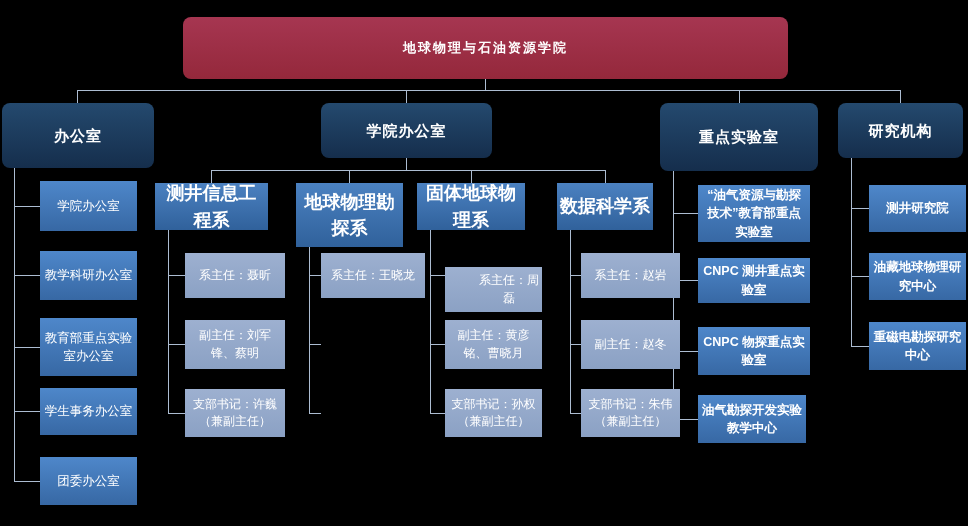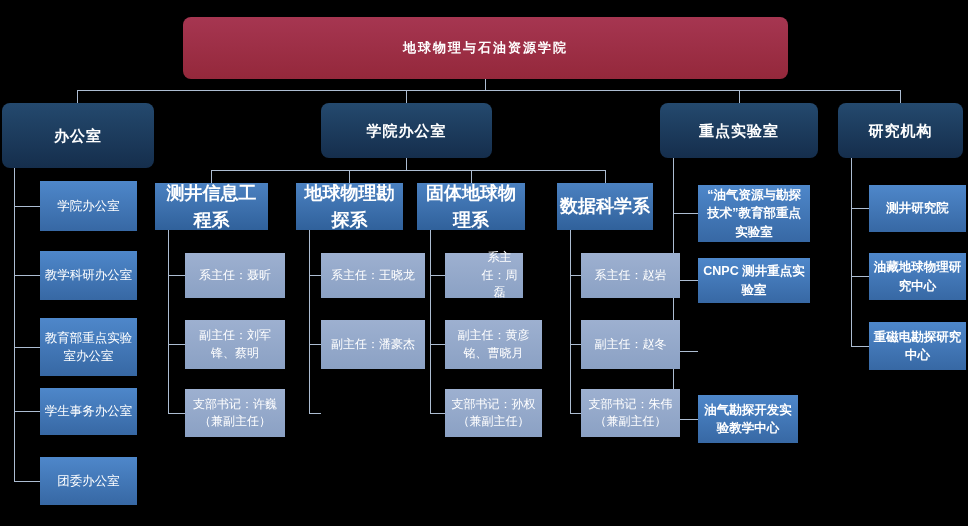--- a/index.html
+++ b/index.html
@@ -92,49 +92,49 @@
 
   <div class="vline" style="left:851px;top:158px;height:188px;"></div>
   <div class="hline" style="left:851px;top:208px;width:18px;"></div>
   <div class="hline" style="left:851px;top:276px;width:18px;"></div>
   <div class="hline" style="left:851px;top:346px;width:18px;"></div>
 
   <div class="box box-root" style="left:183px;top:17px;width:605px;height:62px;">地球物理与石油资源学院</div>
 
   <div class="box box-l2" style="left:2px;top:103px;width:152px;height:65px;">办公室</div>
   <div class="box box-l2" style="left:321px;top:103px;width:171px;height:55px;">学院办公室</div>
-  <div class="box box-l2" style="left:660px;top:103px;width:158px;height:55px;">重点实验室</div>
+  <div class="box box-l2" style="left:660px;top:103px;width:158px;height:68px;">重点实验室</div>
   <div class="box box-l2" style="left:838px;top:103px;width:125px;height:55px;">研究机构</div>
 
   <div class="box box-blue" style="left:40px;top:181px;width:97px;height:50px;">学院办公室</div>
   <div class="box box-blue" style="left:40px;top:251px;width:97px;height:49px;">教学科研办公室</div>
   <div class="box box-blue" style="left:40px;top:318px;width:97px;height:58px;">教育部重点实验室办公室</div>
   <div class="box box-blue" style="left:40px;top:388px;width:97px;height:47px;">学生事务办公室</div>
   <div class="box box-blue" style="left:40px;top:457px;width:97px;height:48px;">团委办公室</div>
 
   <div class="box box-dept" style="left:155px;top:183px;width:113px;height:47px;">测井信息工程系</div>
   <div class="box box-light" style="left:185px;top:253px;width:100px;height:45px;">系主任：聂昕</div>
   <div class="box box-light" style="left:185px;top:320px;width:100px;height:49px;">副主任：刘军锋、蔡明</div>
   <div class="box box-light" style="left:185px;top:389px;width:100px;height:48px;">支部书记：许巍（兼副主任）</div>
 
-  <div class="box box-dept" style="left:296px;top:183px;width:107px;height:47px;">地球物理勘探系</div>
+  <div class="box box-dept" style="left:296px;top:183px;width:107px;height:64px;">地球物理勘探系</div>
   <div class="box box-light" style="left:321px;top:253px;width:104px;height:45px;">系主任：王晓龙</div>
-  <div class="box box-light" style="left:321px;top:320px;width:104px;height:49px;">副主任：潘豪杰</div>
 
   <div class="box box-dept" style="left:417px;top:183px;width:108px;height:47px;">固体地球物理系</div>
-  <div class="box box-light" style="left:445px;top:253px;width:78px;height:45px;padding-left:34px;">系主任：周磊</div>
+  <div class="box box-light" style="left:445px;top:267px;width:97px;height:45px;padding-left:34px;">系主任：周磊</div>
   <div class="box box-light" style="left:445px;top:320px;width:97px;height:49px;">副主任：黄彦铭、曹晓月</div>
   <div class="box box-light" style="left:445px;top:389px;width:97px;height:48px;">支部书记：孙权（兼副主任）</div>
 
   <div class="box box-dept" style="left:557px;top:183px;width:96px;height:47px;">数据科学系</div>
   <div class="box box-light" style="left:581px;top:253px;width:99px;height:45px;">系主任：赵岩</div>
   <div class="box box-light" style="left:581px;top:320px;width:99px;height:49px;">副主任：赵冬</div>
   <div class="box box-light" style="left:581px;top:389px;width:99px;height:48px;">支部书记：朱伟（兼副主任）</div>
 
   <div class="box box-blue bold" style="left:698px;top:185px;width:112px;height:57px;">“油气资源与勘探技术”教育部重点实验室</div>
   <div class="box box-blue bold" style="left:698px;top:258px;width:112px;height:45px;">CNPC 测井重点实验室</div>
-  <div class="box box-blue bold" style="left:698px;top:395px;width:100px;height:48px;">油气勘探开发实验教学中心</div>
+  <div class="box box-blue bold" style="left:698px;top:327px;width:112px;height:48px;">CNPC 物探重点实验室</div>
+  <div class="box box-blue bold" style="left:698px;top:395px;width:108px;height:48px;">油气勘探开发实验教学中心</div>
 
   <div class="box box-blue bold" style="left:869px;top:185px;width:97px;height:47px;">测井研究院</div>
   <div class="box box-blue bold" style="left:869px;top:253px;width:97px;height:47px;">油藏地球物理研究中心</div>
   <div class="box box-blue bold" style="left:869px;top:322px;width:97px;height:48px;">重磁电勘探研究中心</div>
 
 </div>
 
 </body></html>

